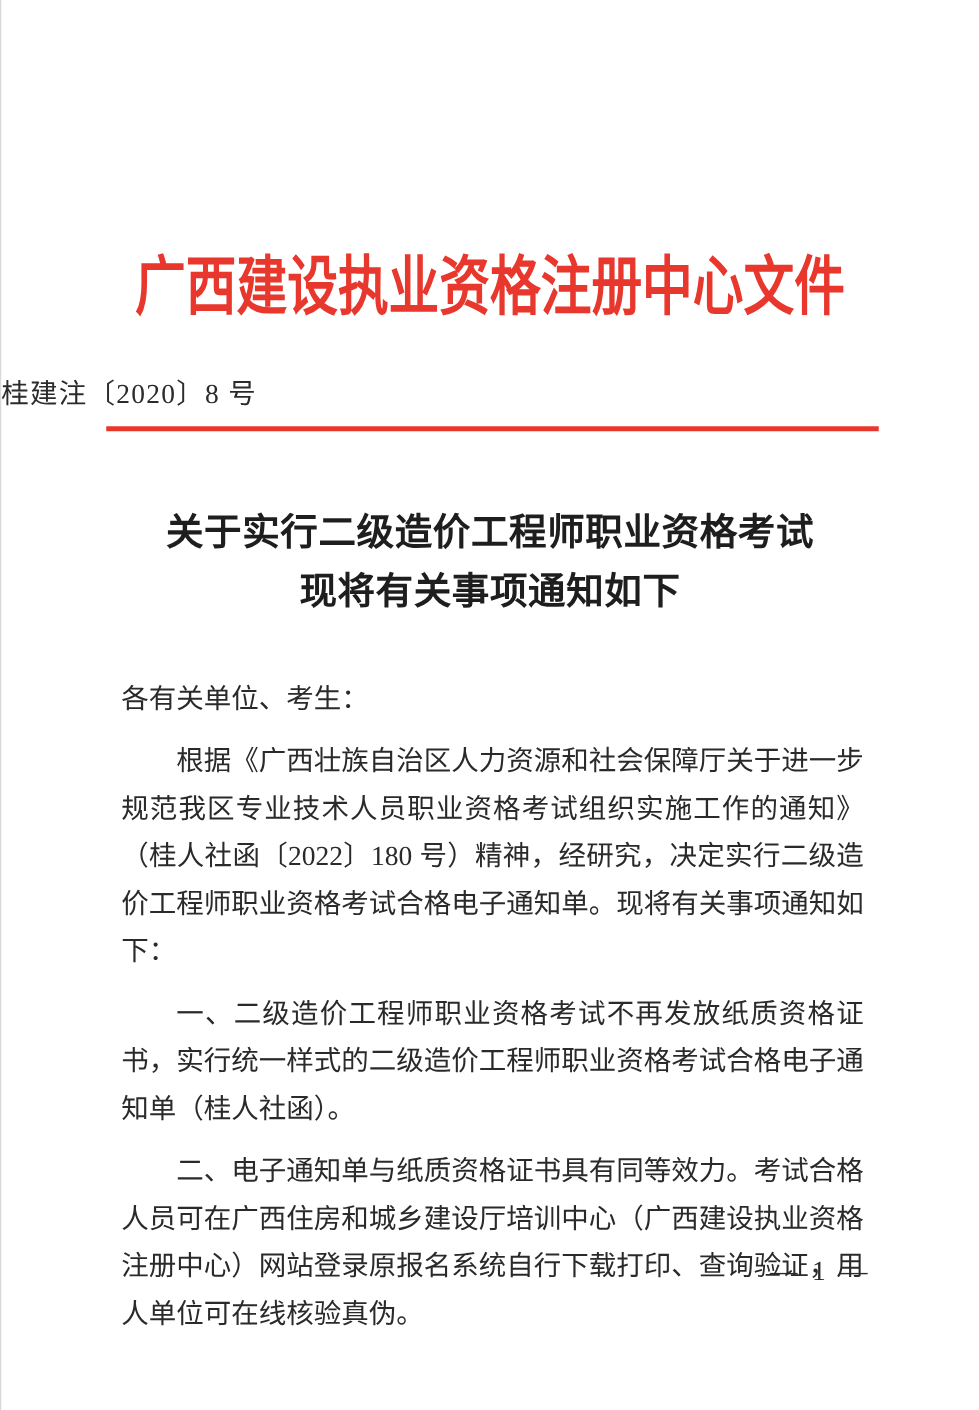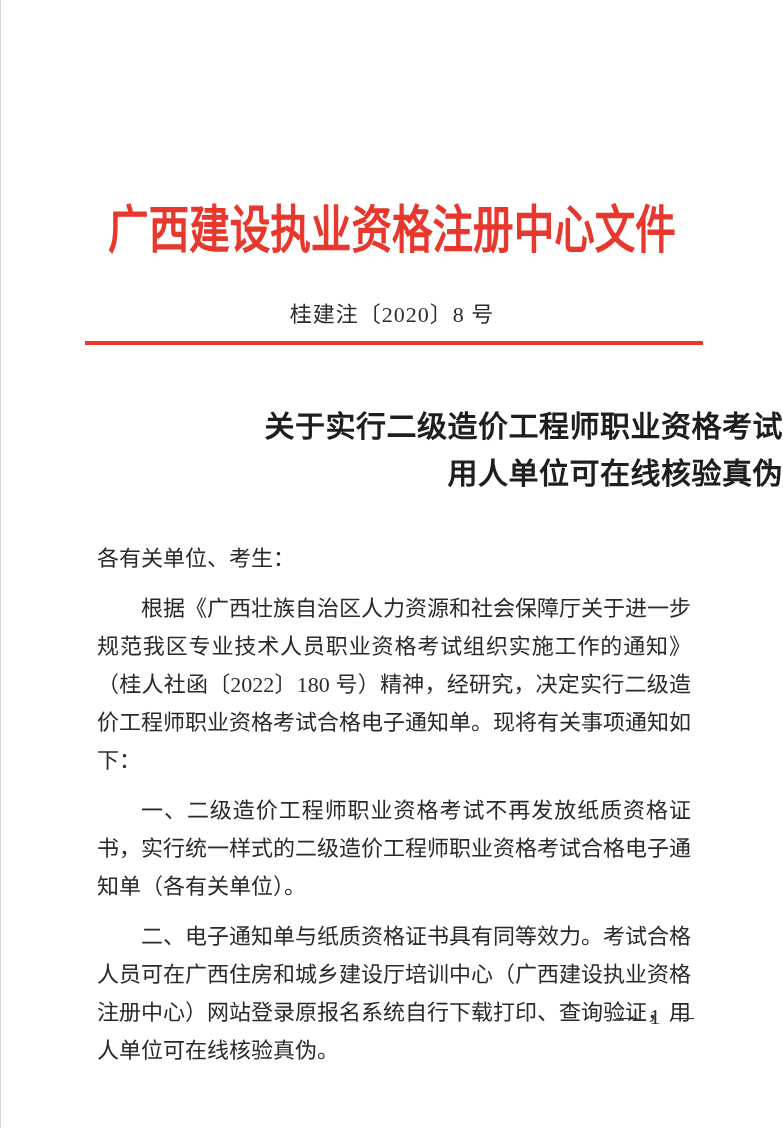--- a/index.html
+++ b/index.html
@@ -32,40 +32,39 @@
     transform: scaleX(0.78);
     transform-origin: 50% 50%;
     line-height: 66px;
   }
   
   .doc-number {
     position: absolute;
     top: 296px;
     left: 0;
     width: 100%;
-    text-align: center;
     font-size: 22px;
     letter-spacing: 1px;
     color: #2b2b2b;
   }
   
   .red-rule {
     position: absolute;
     top: 341px;
     left: 84px;
     width: 618px;
     height: 4px;
   }
   
   .doc-title {
     position: absolute;
     top: 403px;
     left: 0;
     width: 100%;
-    text-align: right;
+    text-align: center;
     font-weight: 700;
     font-size: 30px;
     line-height: 47px;
     color: #1e1e1e;
     letter-spacing: 0.5px;
   }
   
   .body-text {
     position: absolute;
     top: 528px;
@@ -100,25 +99,25 @@
 <div class="page">
 
   <div class="org-title" style="color: rgb(232, 55, 44);">广西建设执业资格注册中心文件</div>
 
   <div class="doc-number">桂建注〔2020〕8 号</div>
 
   <div class="red-rule" style="background: rgb(232, 55, 44);"></div>
 
   <div class="doc-title">
     <div>关于实行二级造价工程师职业资格考试</div>
-    <div>用人单位可在线核验真伪</div>
+    <div>现将有关事项通知如下</div>
   </div>
 
   <div class="body-text">
     <p>各有关单位、考生：</p>
     <p class="indent">根据《广西壮族自治区人力资源和社会保障厅关于进一步规范我区专业技术人员职业资格考试组织实施工作的通知》（桂人社函〔2022〕180 号）精神，经研究，决定实行二级造价工程师职业资格考试合格电子通知单。现将有关事项通知如下：</p>
-    <p class="indent">一、二级造价工程师职业资格考试不再发放纸质资格证书，实行统一样式的二级造价工程师职业资格考试合格电子通知单（各有关单位）。</p>
+    <p class="indent">一、二级造价工程师职业资格考试不再发放纸质资格证书，实行统一样式的二级造价工程师职业资格考试合格电子通知单（桂人社函）。</p>
     <p class="indent">二、电子通知单与纸质资格证书具有同等效力。考试合格人员可在广西住房和城乡建设厅培训中心（广西建设执业资格注册中心）网站登录原报名系统自行下载打印、查询验证，用人单位可在线核验真伪。</p>
   </div>
 
   <div class="page-number">— 1 —</div>
 
 </div>
 
 </body></html>

